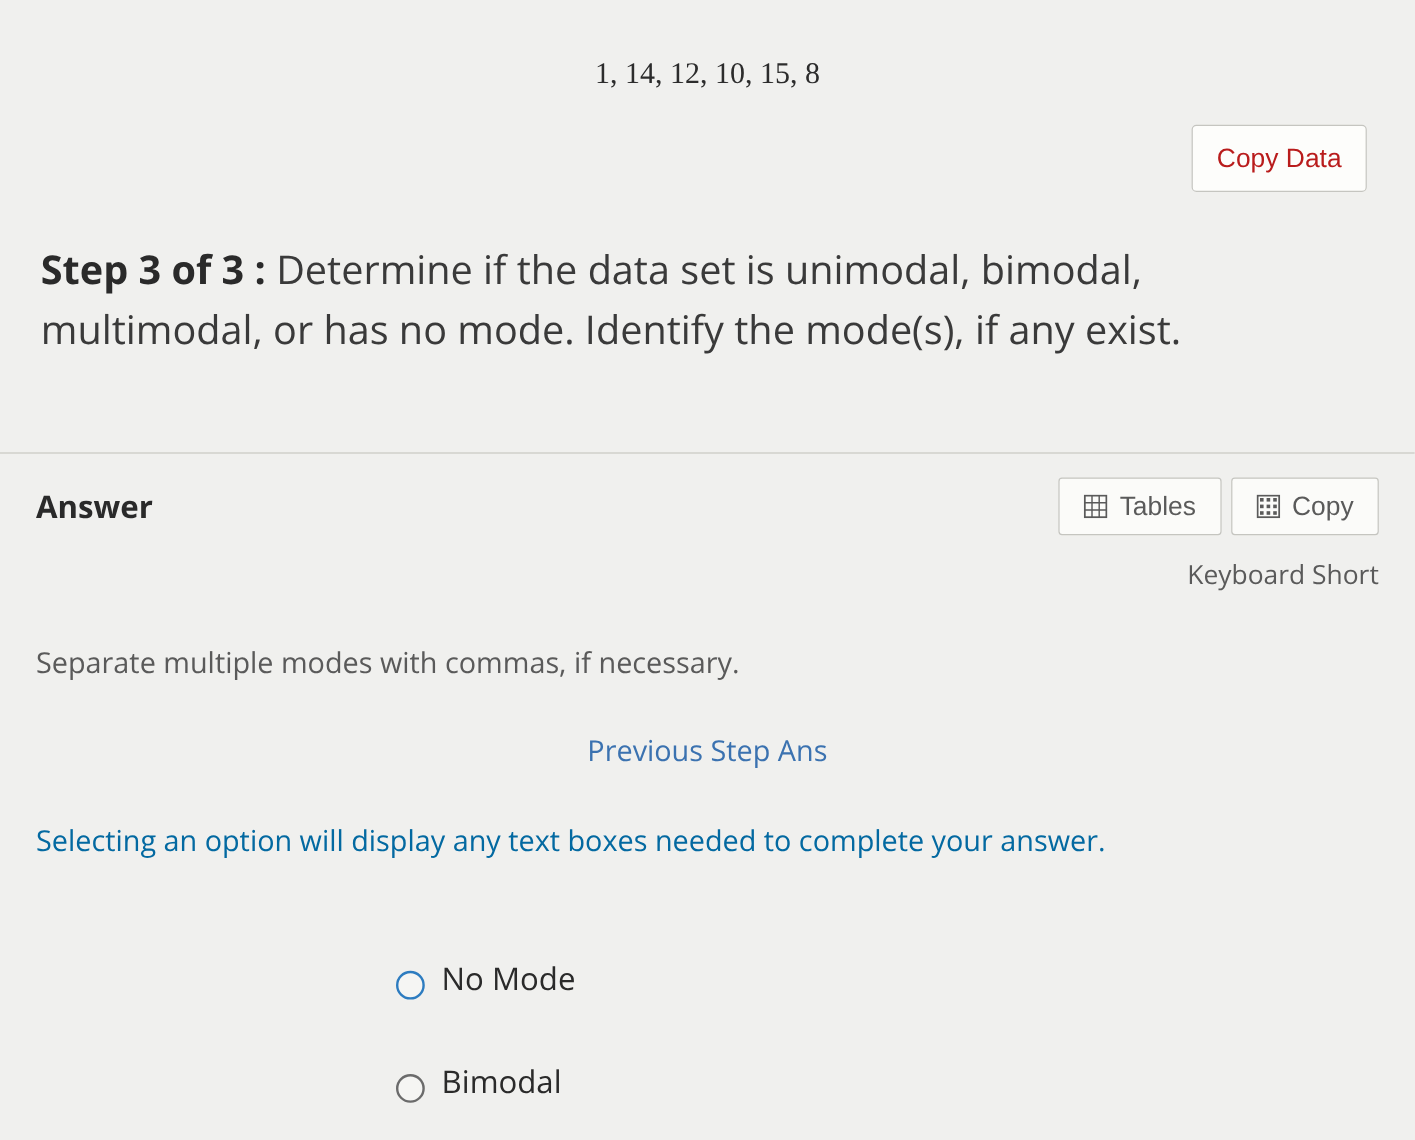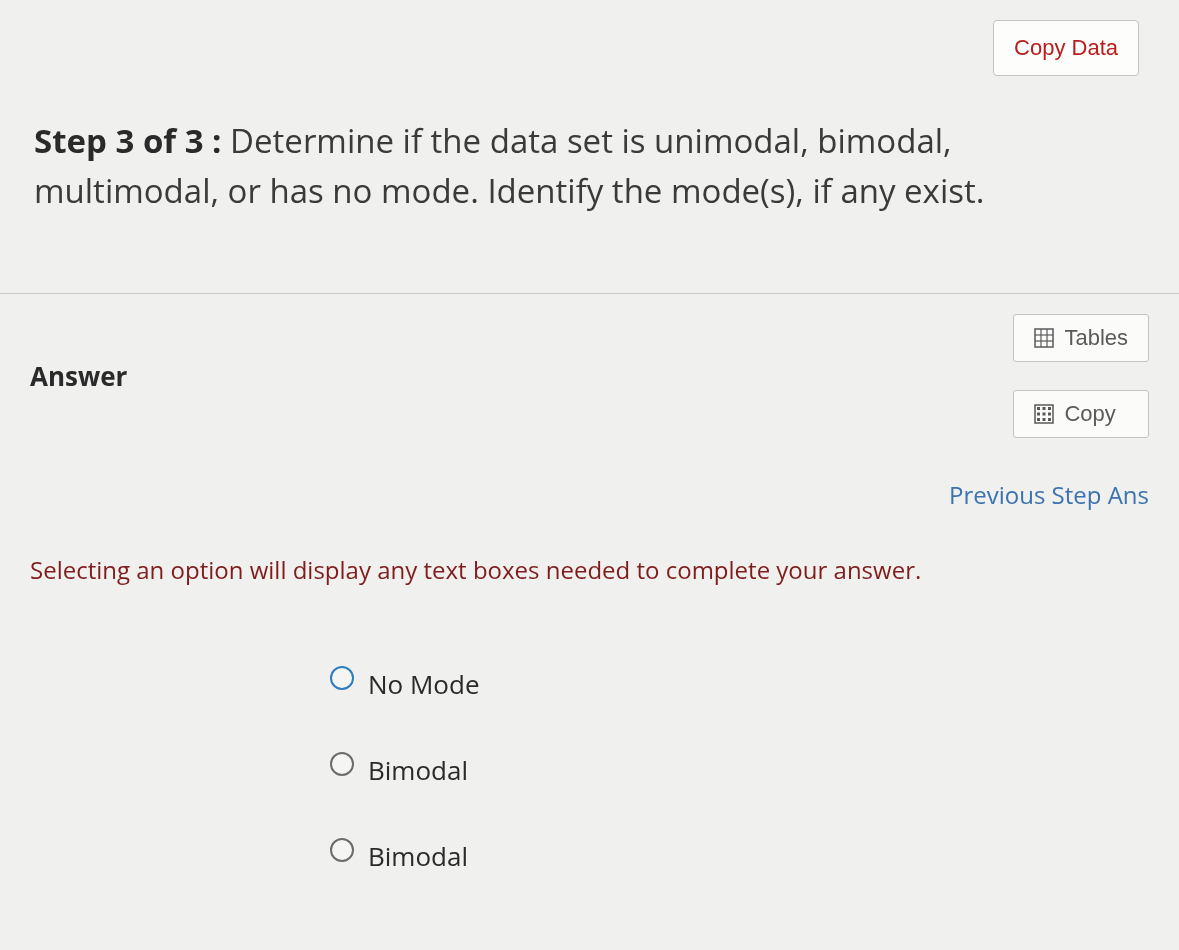--- a/index.html
+++ b/index.html
@@ -64,22 +64,21 @@
       justify-content: space-between;
       margin-bottom: 18px;
     }
     .answer-title {
       font-size: 26px;
       font-weight: 700;
       color: #2a2a2a;
     }
     .tool-buttons {
       display: flex;
-      gap: 28px;
-      flex-direction: column;
+      gap: 8px;
     }
     .tool-btn {
       display: flex;
       align-items: center;
       gap: 10px;
       background: #fbfbf9;
       border: 1px solid #c5c5c0;
       border-radius: 3px;
       padding: 10px 20px;
       font-size: 22px;
@@ -93,37 +92,37 @@
       color: #5a5a5a;
       padding-right: 0;
       margin-top: 8px;
     }
     .hint-text {
       font-size: 24px;
       color: #5a5a5a;
       margin-top: 42px;
     }
     .prev-step {
-      text-align: right;
+      text-align: center;
       font-size: 24px;
       color: #3b72b0;
       margin-top: 40px;
     }
     .select-hint {
       font-size: 24px;
-      color: #7f1d1d;
+      color: #0369a1;
       margin-top: 42px;
     }
     .options {
       margin-top: 80px;
       padding-left: 300px;
     }
     .option-item {
       display: flex;
-      align-items: flex-start;
+      align-items: flex-end;
       gap: 14px;
       margin-bottom: 50px;
     }
     .radio-circle {
       width: 24px;
       height: 24px;
       border: 2px solid #6b6b6b;
       border-radius: 50%;
       background: #f5f5f3;
     }
@@ -132,20 +131,21 @@
     }
     .option-label {
       font-size: 26px;
       color: #2a2a2a;
     }
   </style>
 </head>
 <body>
 
 <div class="top-section">
+  <div class="data-list">1, 14, 12, 10, 15, 8</div>
   <div class="copy-data-row">
     <button class="copy-data-btn">Copy Data</button>
   </div>
   <div class="step-text">
     <b>Step 3 of 3 :</b>
     <span>Determine if the data set is unimodal, bimodal, multimodal, or has no mode. Identify the mode(s), if any exist.</span>
   </div>
 </div>
 
 <div class="divider"></div>
@@ -178,20 +178,22 @@
             <rect x="14" y="8.5" width="3" height="3" fill="#5a5a5a"></rect>
             <rect x="3" y="14" width="3" height="3" fill="#5a5a5a"></rect>
             <rect x="8.5" y="14" width="3" height="3" fill="#5a5a5a"></rect>
             <rect x="14" y="14" width="3" height="3" fill="#5a5a5a"></rect>
           </svg>
         </span>
         <span>Copy</span>
       </button>
     </div>
   </div>
+  <div class="keyboard-short">Keyboard Short</div>
+  <div class="hint-text">Separate multiple modes with commas, if necessary.</div>
   <div class="prev-step">Previous Step Ans</div>
   <div class="select-hint">Selecting an option will display any text boxes needed to complete your answer.</div>
 
   <div class="options">
     <div class="option-item">
       <span class="radio-circle highlight"></span>
       <span class="option-label">No Mode</span>
     </div>
     <div class="option-item">
       <span class="radio-circle"></span>

